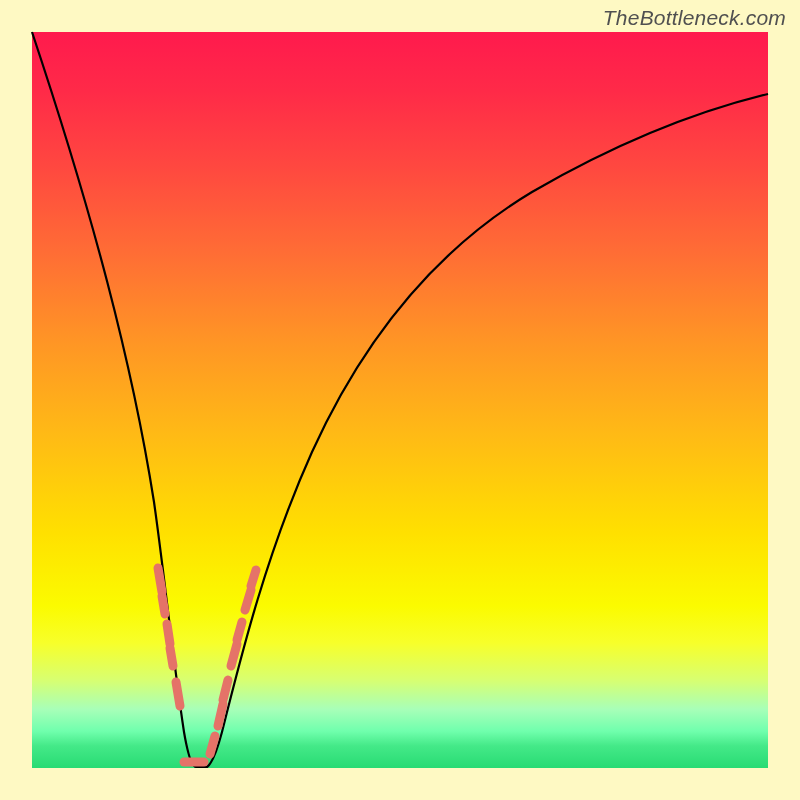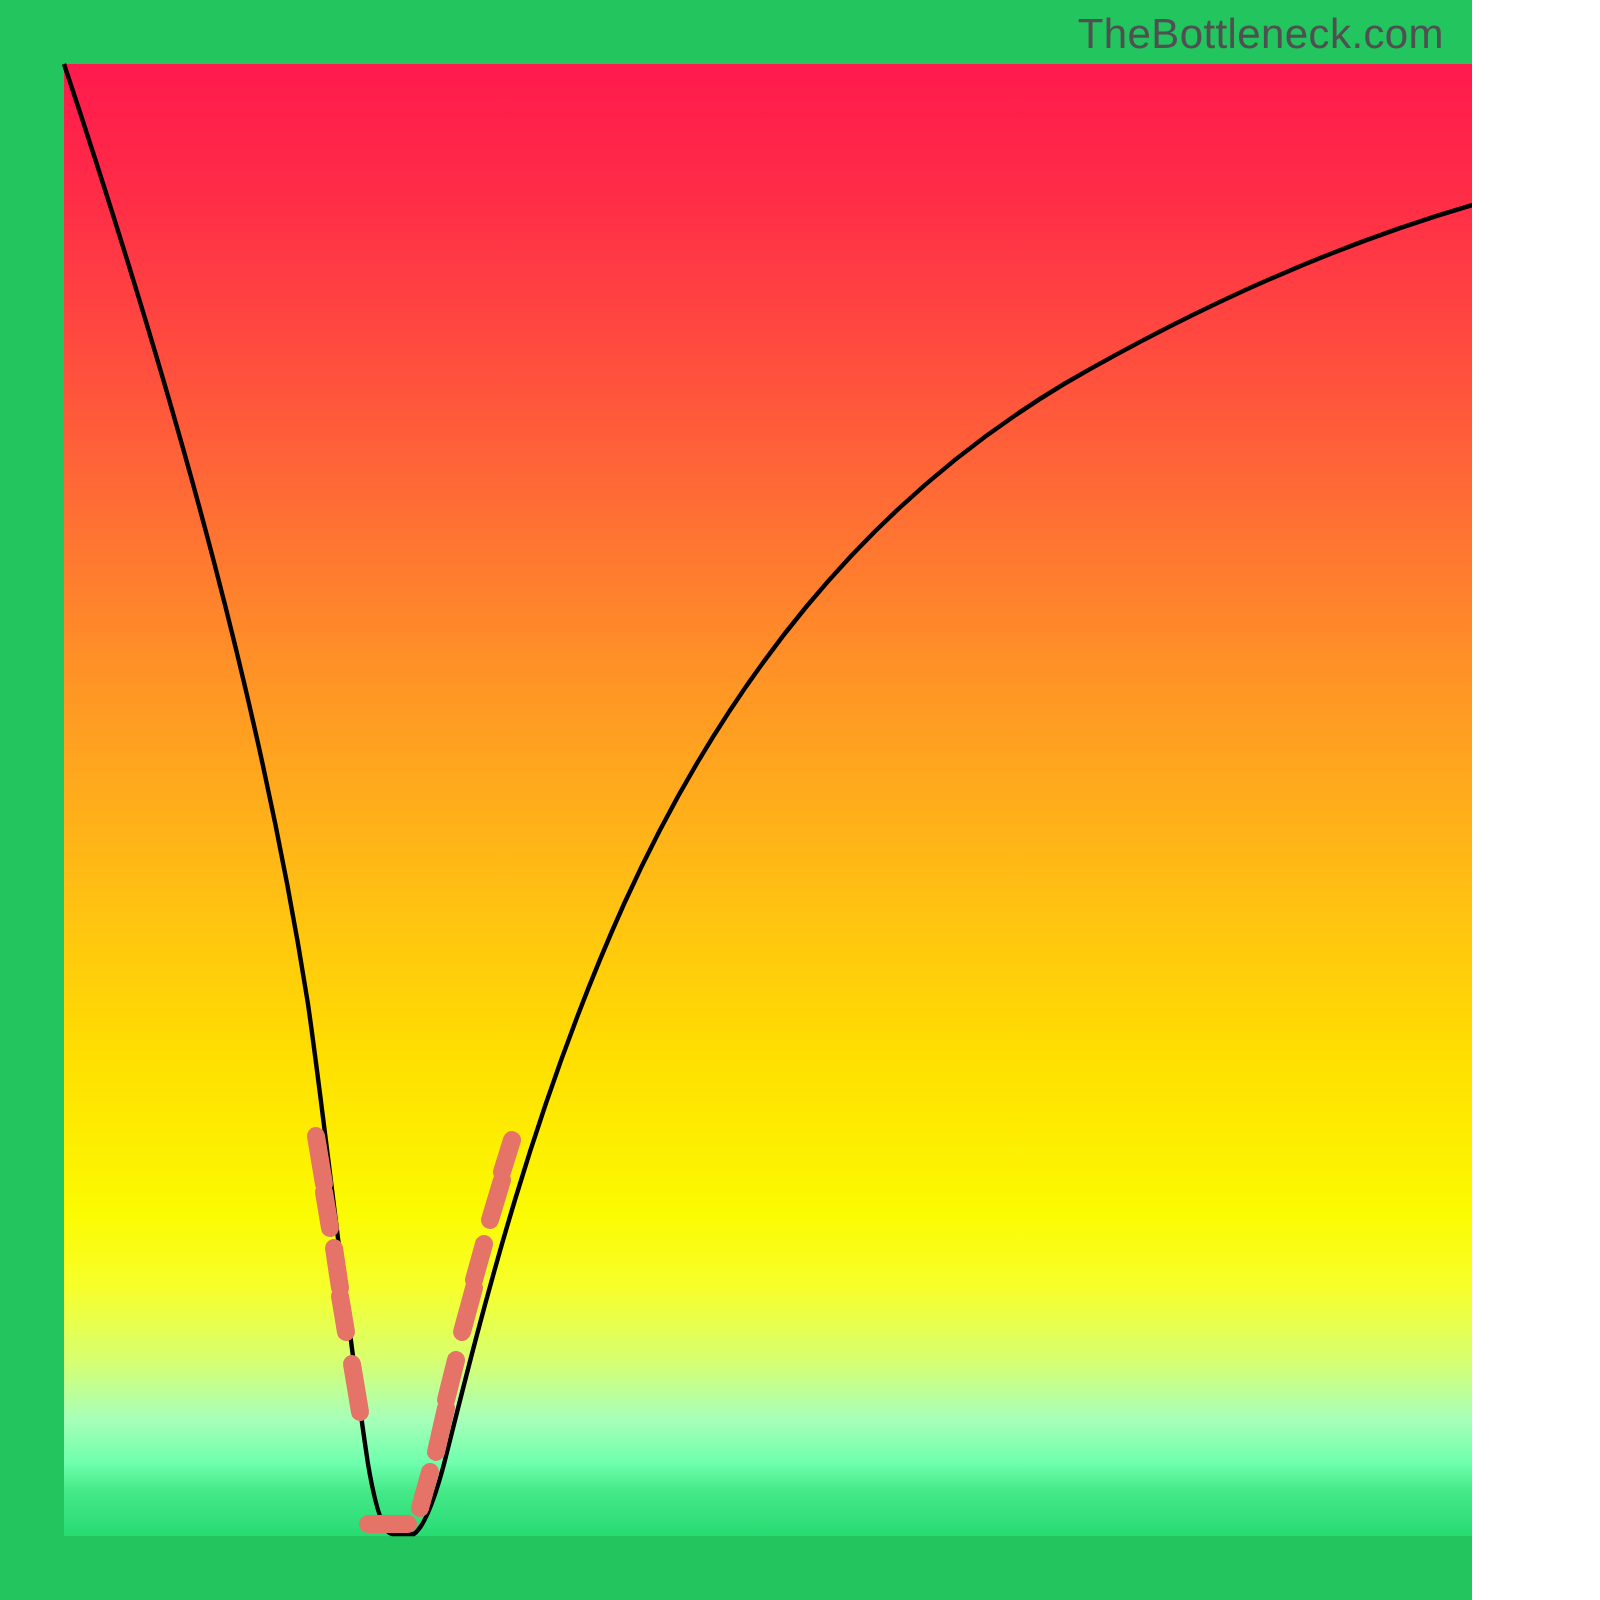--- a/index.html
+++ b/index.html
@@ -5,24 +5,25 @@
   html, body {
     margin: 0;
     padding: 0;
     width: 800px;
     height: 800px;
     background: #ffffff;
     font-family: Arial, Helvetica, sans-serif;
   }
   .frame {
     position: relative;
-    width: 736px;
+    width: 800px;
     height: 800px;
-    background: #22c55e;
+    background: #fef9c3;
     overflow: hidden;
+    font-style: italic;
   }
   .plot-bg {
     position: absolute;
     left: 32px;
     top: 32px;
     width: 736px;
     height: 736px;
     background: linear-gradient(
       to bottom,
       #ff1a4d 0%,

